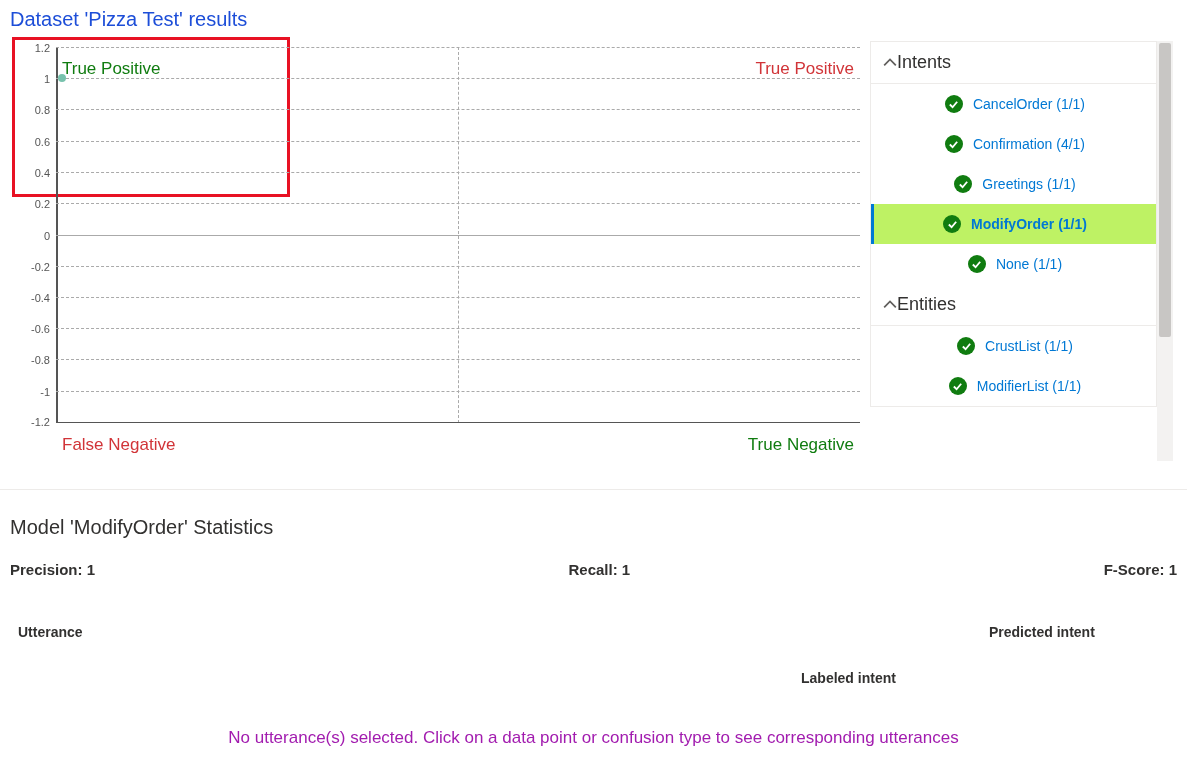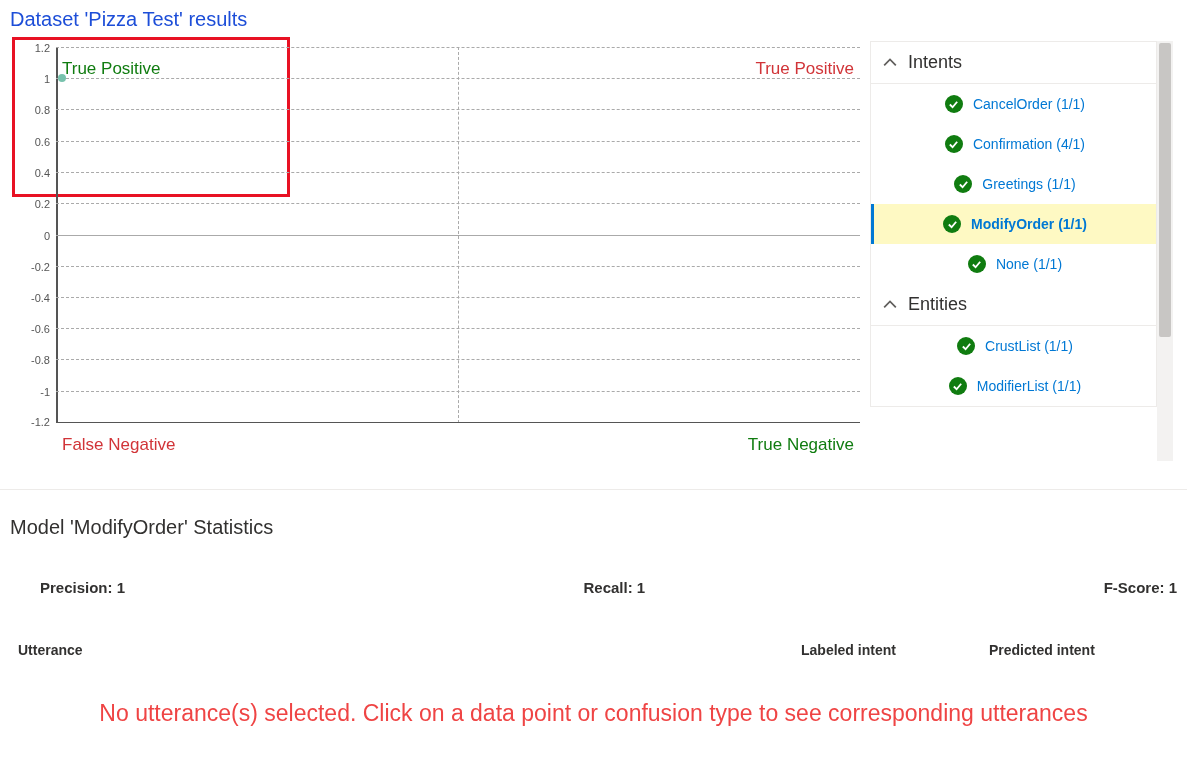--- a/index.html
+++ b/index.html
@@ -104,21 +104,21 @@
     height: 70%;
     background: #c8c6c4;
     border-radius: 2px;
   }
   .list {
     border: 1px solid #edebe9;
   }
   .section-header {
     display: flex;
     align-items: center;
-    gap: 11px;
+    gap: 0;
     padding: 10px 12px;
     font-size: 18px;
     font-weight: 400;
     color: #323130;
     border-bottom: 1px solid #edebe9;
     cursor: pointer;
   }
   .chevron {
     width: 14px; height: 14px;
     display: inline-flex;
@@ -130,21 +130,21 @@
     align-items: center;
     gap: 10px;
     padding: 11px 14px;
     font-size: 14px;
     color: #0078d4;
     cursor: pointer;
     border-left: 3px solid transparent;
     justify-content: center;
   }
   .list-item.selected {
-    background: #fef9c3;
+    background: #bef264;
     border-left: 3px solid #0078d4;
     font-weight: 600;
   }
   .check-icon {
     width: 18px; height: 18px;
     border-radius: 50%;
     background: #107c10;
     display: inline-flex;
     align-items: center;
     justify-content: center;
@@ -153,45 +153,44 @@
   .check-icon svg { width: 11px; height: 11px; }
   .divider {
     margin: 28px 0 0;
     border: none;
     border-top: 1px solid #edebe9;
   }
   .stats-section { padding: 26px 10px 10px; }
   .stats-title {
     font-size: 20px;
     font-weight: 400;
-    margin-bottom: 40px;
+    margin-bottom: 22px;
   }
   .stats-row {
     display: flex;
     justify-content: space-between;
     font-size: 15px;
     font-weight: 600;
     color: #323130;
     margin-bottom: 46px;
-    margin-left: 30px;
   }
   .table-head-row {
     display: flex;
     font-size: 14px;
     font-weight: 600;
     color: #323130;
     padding: 0 8px;
   }
   .th-utt { flex: 1; }
-  .th-lab { width: 188px; }
+  .th-lab { width: 188px; margin-top: 46px; }
   .th-pred { width: 180px; text-align: left; }
   .empty-msg {
     text-align: center;
-    font-size: 23px;
-    color: #ef4444;
+    font-size: 17px;
+    color: #a21caf;
     margin-top: 42px;
   }
 </style>
 </head>
 <body>
 
 <div class="page-title">Dataset 'Pizza Test' results</div>
 
 <div class="top-section">
   <div class="chart-wrap">

